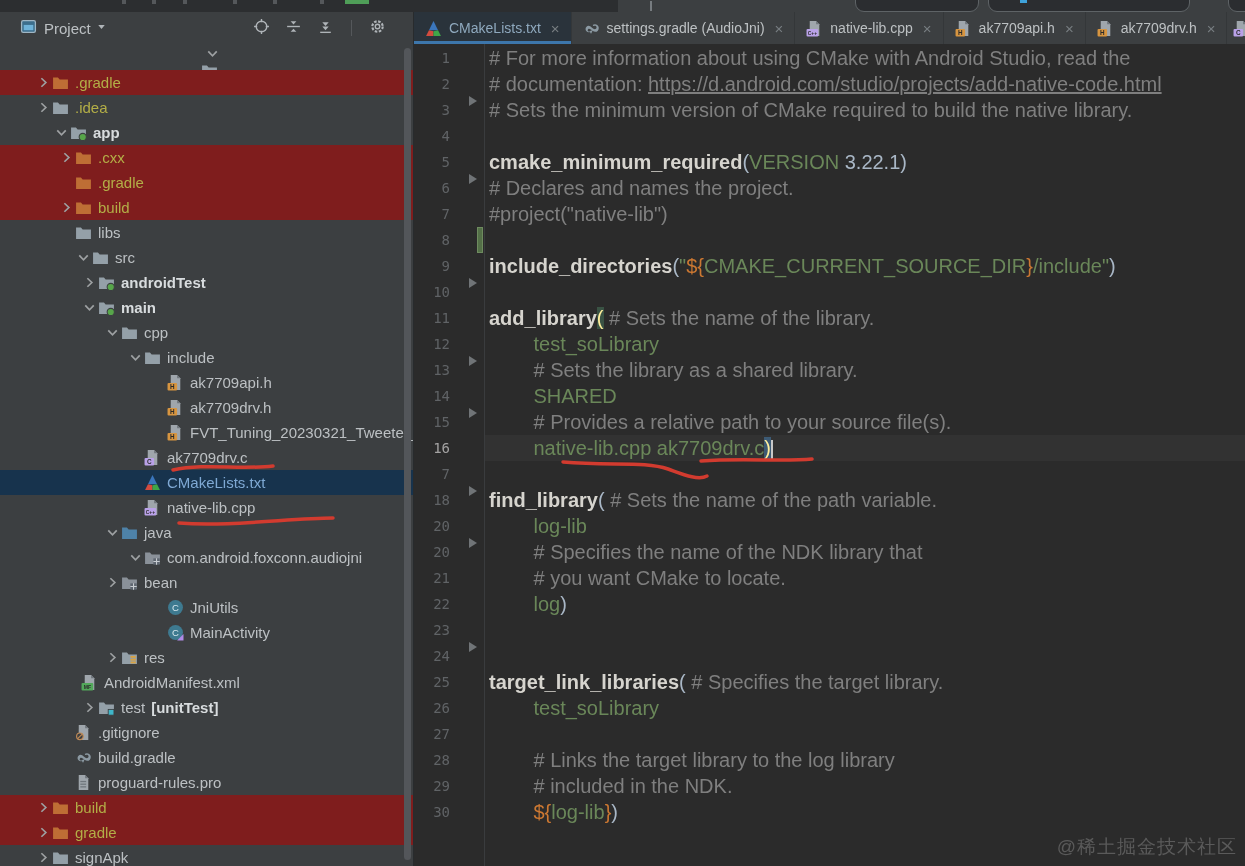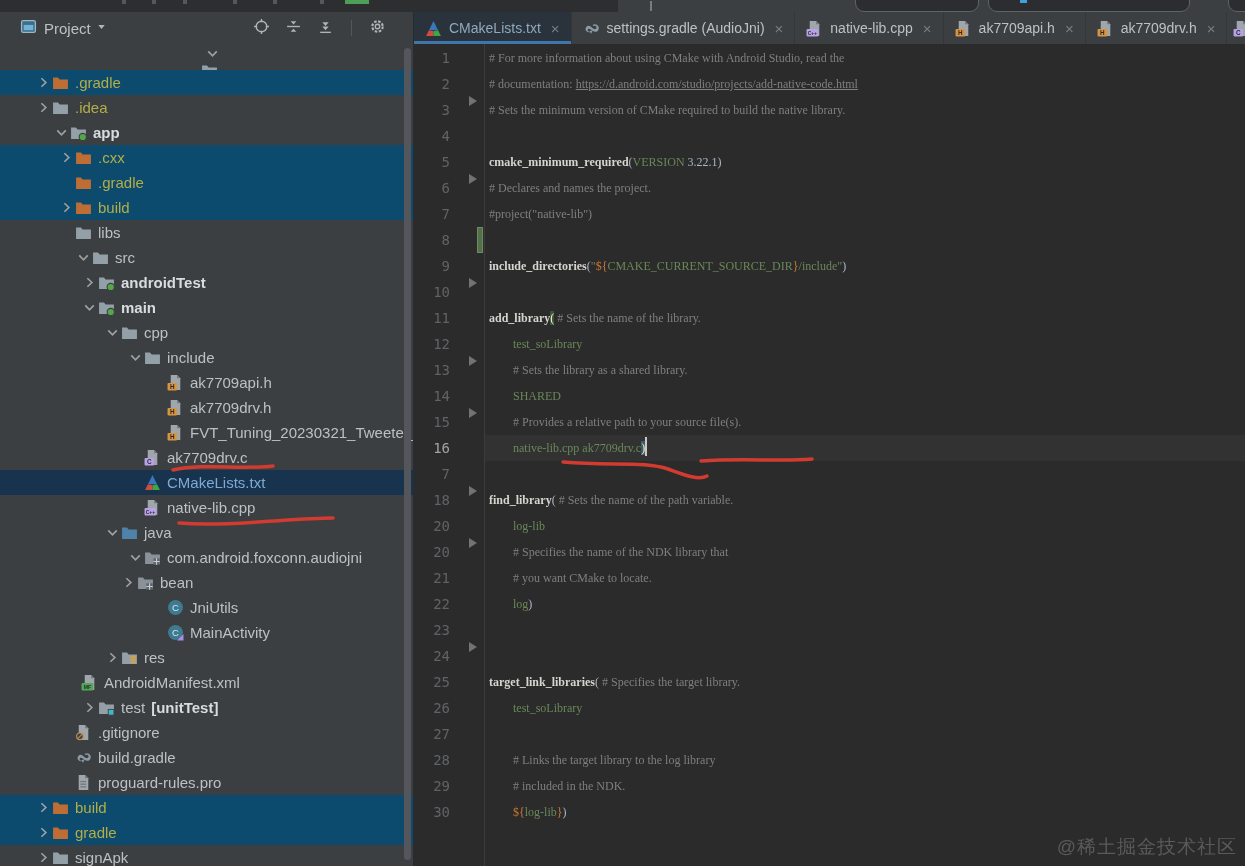--- a/index.html
+++ b/index.html
@@ -20,21 +20,21 @@
   #panel-toolbar .ptitle{color:#BCC0C3;font-size:15px;margin:0 4px 0 7px;}
   .tb-icons{display:flex;align-items:center;margin-left:auto;margin-right:12px;gap:15px;}
   .tb-divider{width:1px;height:16px;background:#55585B;margin:0 2px;}
   .minus-bar{width:12px;height:2px;background:#AFB4B8;}
   #tree{position:absolute;left:0;top:33px;right:0;bottom:0;}
   .trow{height:25px;display:flex;align-items:center;white-space:nowrap;overflow:hidden;width:413px;box-sizing:border-box;}
   .trow .chev{width:17px;height:17px;flex:0 0 17px;display:inline-flex;}
   .trow .ticon{width:17px;height:17px;flex:0 0 17px;margin-right:6px;display:inline-flex;}
   .trow .tlabel{font-size:15px;color:#BCC0C3;}
   .trow.bold .tlabel{font-weight:bold;color:#D8DCDE;}
-  .trow.excluded{background:#0c4a6e;}
+  .trow.excluded{background:#7f1d1d;}
   .trow.excluded .tlabel,.trow.olive .tlabel{color:#B3AE47;}
   .trow.selected{background:#17334D;}
   .trow.selected .tlabel{color:#7FA9D4;}
   .tpath{font-size:15px;color:#6F7478;margin-left:9px;}
   .tlabel2{font-size:15px;font-weight:bold;color:#D8DCDE;margin-left:6px;}
   #tree-scrollbar{position:absolute;left:404px;top:36px;width:7px;height:812px;background:#53565A;border-radius:4px;}
   
   #editor-pane{position:absolute;left:414px;top:12px;width:831px;height:854px;}
   #tabbar{height:32px;display:flex;background:#3C3F41;overflow:hidden;}
   .tab{height:32px;display:flex;align-items:center;gap:7px;padding:0 11px;background:#3C3F41;
@@ -45,21 +45,21 @@
   #editor-body{position:absolute;left:0;top:32px;right:0;bottom:0;background:#2B2B2B;}
   #cur-line{position:absolute;left:71px;right:0;top:391px;height:26px;background:#323232;}
   #gutter{position:absolute;left:0;top:1px;width:70px;}
   .ln{height:26px;line-height:26px;font-family:"DejaVu Sans Mono",monospace;font-size:14px;
       color:#606366;text-align:right;width:36px;}
   .ln.cur{color:#A4A3A3;}
   #gutter-sep{position:absolute;left:70px;top:0;bottom:0;width:1px;background:#3A3C3E;}
   .fold{position:absolute;left:55px;width:8px;height:10px;}
   #vcs-bar{position:absolute;left:63px;top:183px;width:6px;height:26px;background:#547048;border:1px solid #6E8B5F;box-sizing:border-box;}
   #code{position:absolute;left:75px;top:1px;right:0;}
-  .cl{height:26px;line-height:26px;font-family:Liberation Serif, serif;font-size:12px;white-space:pre;}
+  .cl{height:26px;line-height:26px;font-family:Liberation Sans, sans-serif;font-size:20px;white-space:pre;}
   .cm{color:#7F7F7F;} .lk{color:#7F7F7F;text-decoration:underline;}
   .g{color:#6A8759;} .pl{color:#A9B7C6;} .or{color:#CC7832;}
   .cmd{color:#D6D4CE;font-weight:600;}
   .hlg{background:#3A5344;color:#FFEF9C;}
   .hlb{background:#3C5A74;color:#FFEF9C;}
   .caret{display:inline-block;width:2px;height:19px;background:#C8C8C8;vertical-align:-4px;}
   
   #annotations{position:absolute;left:0;top:0;pointer-events:none;z-index:50;}
   #watermark{position:absolute;right:8px;bottom:6px;font-size:19px;color:#5A5A5A;letter-spacing:1px;}
 </style>
@@ -378,21 +378,21 @@
             <svg width="17" height="17" viewBox="0 0 16 16">
               <path d="M1 3.2h4.6l1.6 1.9H15V14H1Z" fill="#8A9199"></path>
               <g>
                 <rect x="8.8" y="8.8" width="6" height="6" fill="#5E6670"></rect>
                 <path d="M8.8 11.8h6M11.8 8.8v6" stroke="#C8CDD2" stroke-width="1"></path>
               </g>
             </svg>
           </span>
           <span class="tlabel">com.android.foxconn.audiojni</span>
         </div>
-        <div class="trow " style="padding-left: 72px; margin-left: 48px;">
+        <div class="trow " style="padding-left: 104px;">
           <span class="chev">
             <svg width="17" height="17" viewBox="0 0 16 16">
               <path d="M6 4l4.2 4L6 12" stroke="#9DA0A2" stroke-width="1.6" fill="none"></path>
             </svg>
           </span>
           <span class="ticon">
             <svg width="17" height="17" viewBox="0 0 16 16">
               <path d="M1 3.2h4.6l1.6 1.9H15V14H1Z" fill="#8A9199"></path>
               <g>
                 <rect x="8.8" y="8.8" width="6" height="6" fill="#5E6670"></rect>

